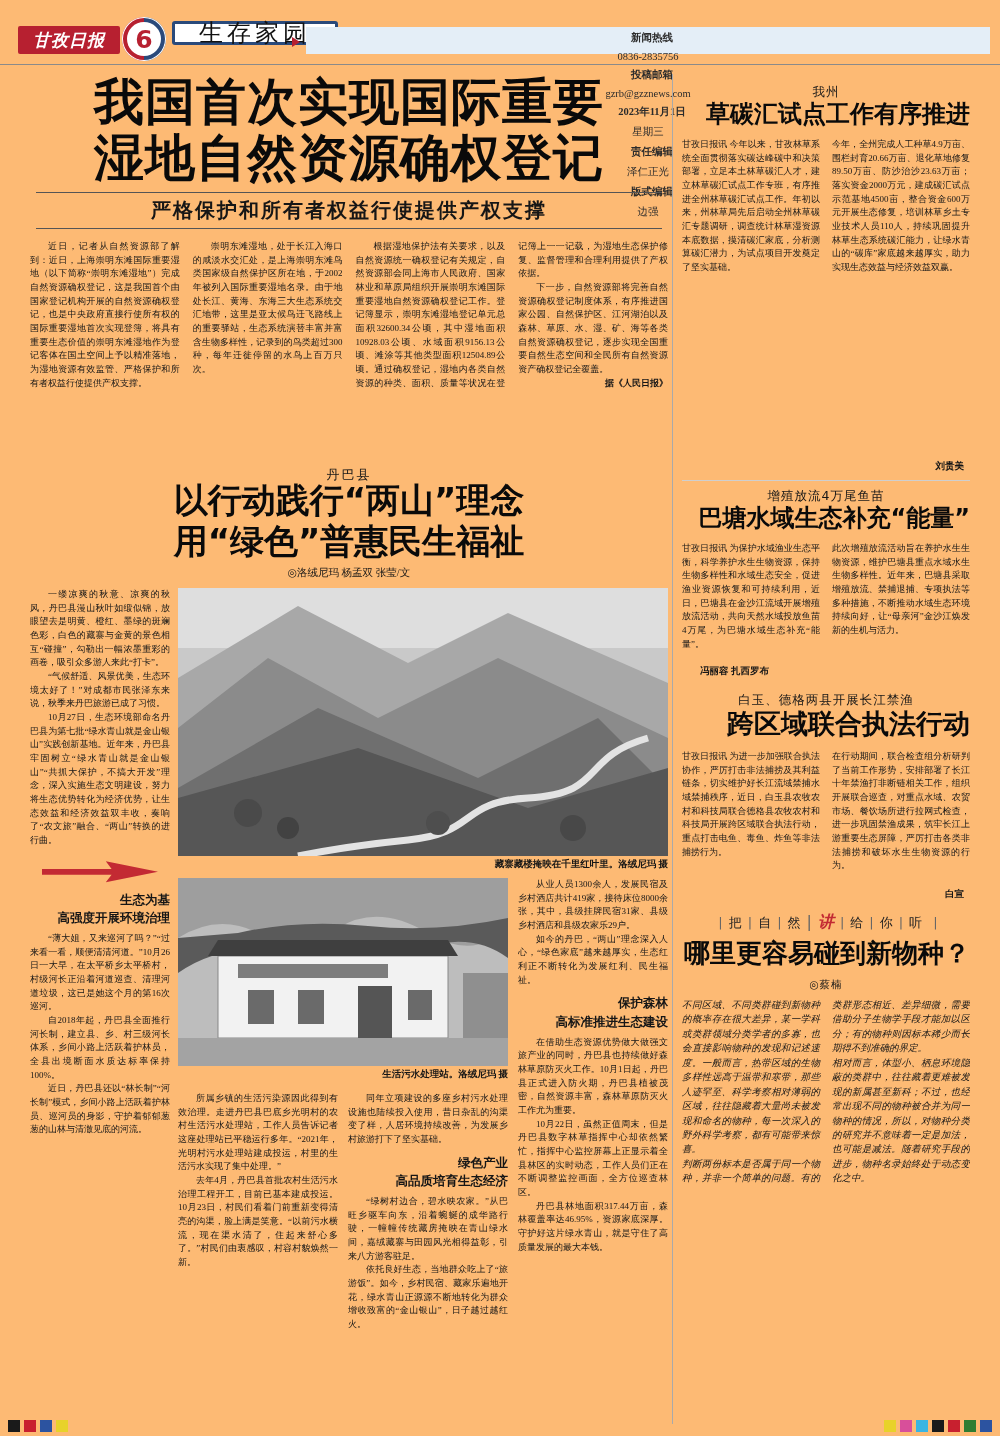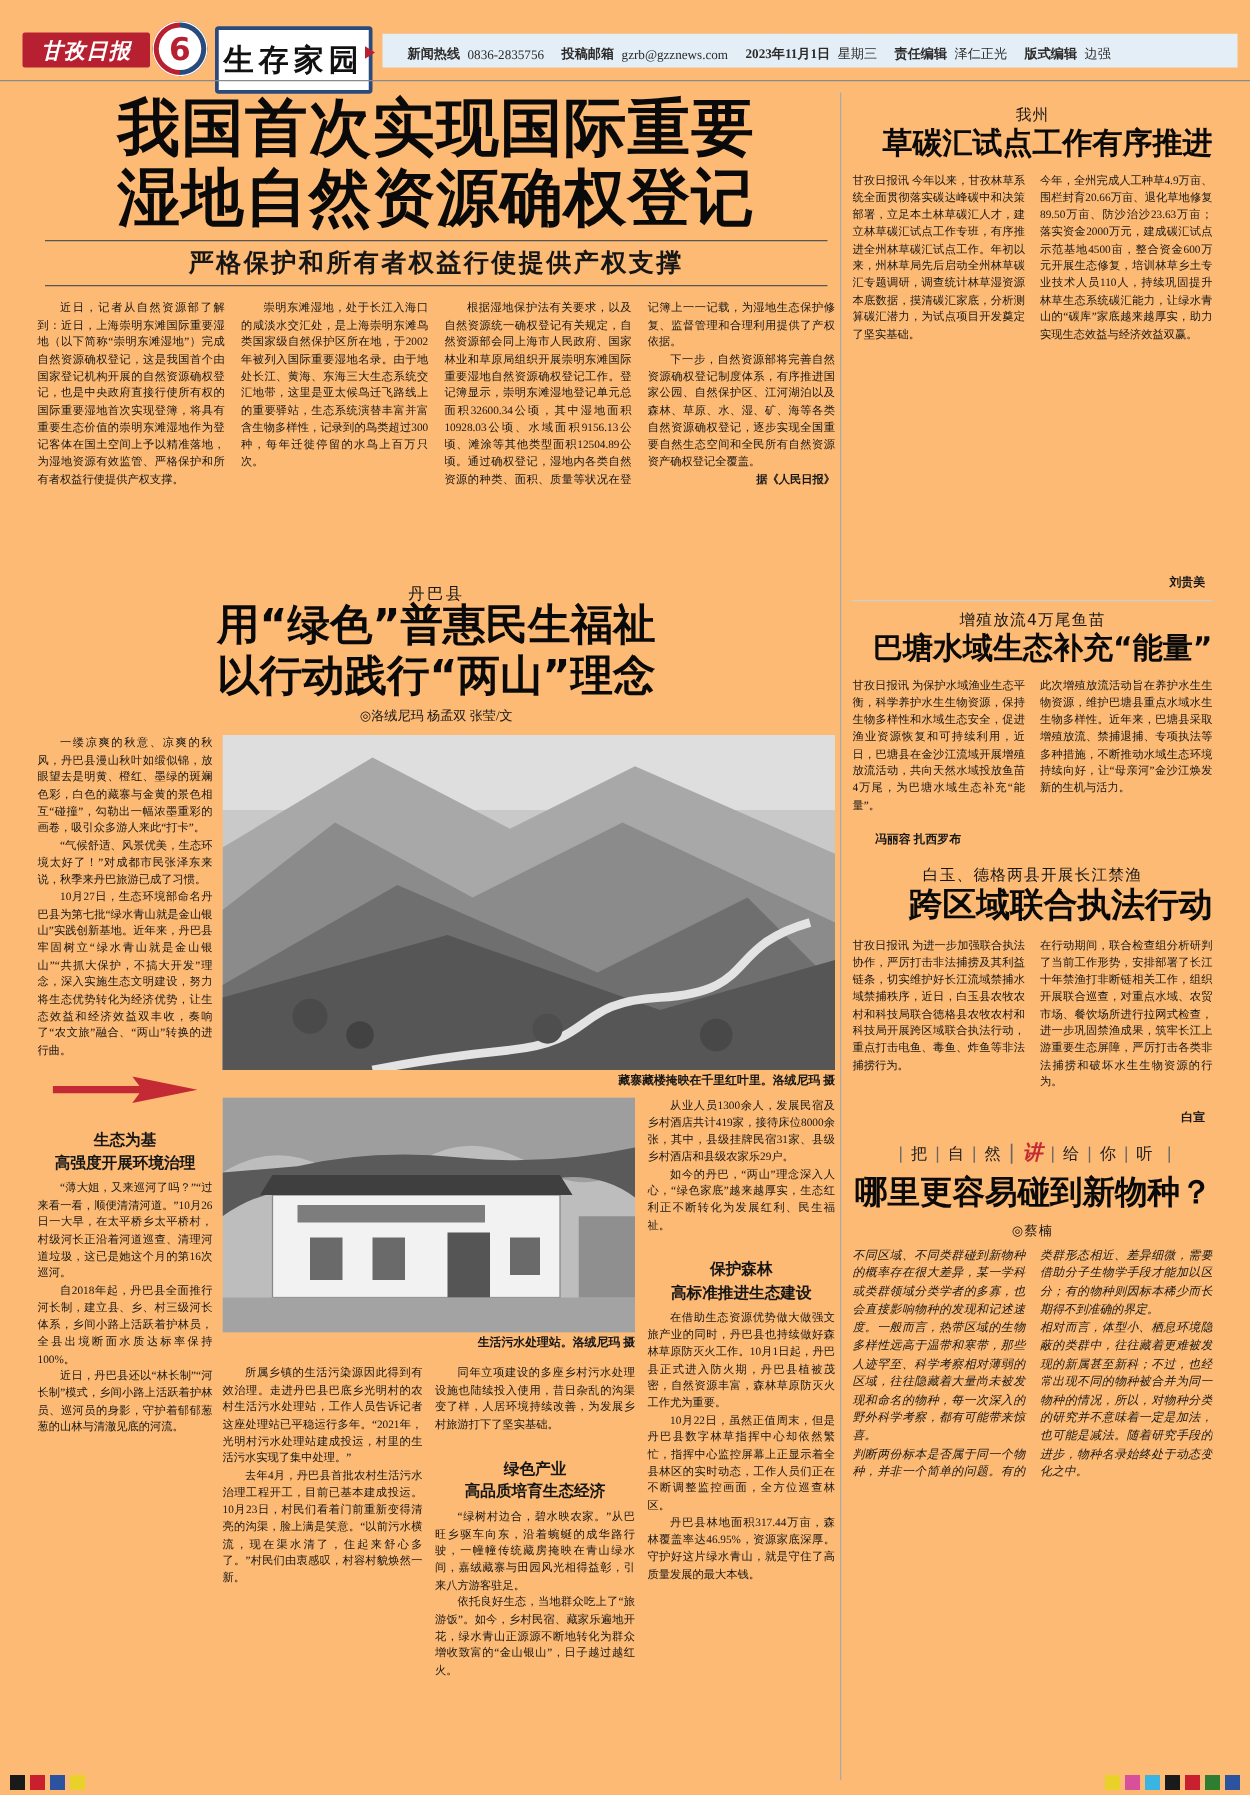--- a/index.html
+++ b/index.html
@@ -8,27 +8,27 @@
 
   
   .logo-box { position:absolute; left:18px; top:26px; width:102px; height:28px; background:#b72030;
     color:#fff; display:flex; align-items:center; justify-content:center; border-radius:2px;
     font-family:"DejaVu Sans",sans-serif; font-weight:bold; font-style:italic; font-size:17px; letter-spacing:1px; }
   .page-badge { position:absolute; left:122px; top:17px; width:44px; height:44px; border-radius:50%;
     background:linear-gradient(90deg,#b72030 50%,#2a4a7b 50%); display:flex; align-items:center; justify-content:center;
     box-shadow:0 0 0 1px #fff inset; }
   .badge-inner { width:34px; height:34px; border-radius:50%; background:#fff; color:#b72030;
     font-family:"DejaVu Sans",sans-serif; font-weight:900; font-size:25px; display:flex; align-items:center; justify-content:center; }
-  .section-box { position:absolute; left:172px; top:21px; height:54px; padding:0 4px; background:#fff;
+  .section-box { position:absolute; left:172px; top:21px; height:24px; padding:0 24px; background:#fff;
     border:3px solid #2a4a7b; border-radius:3px; display:flex; align-items:center;
-    font-family:"DejaVu Sans",sans-serif; font-weight:700; font-size:24px; letter-spacing:4px; color:#111; }
+    font-family:"DejaVu Sans",sans-serif; font-weight:400; font-size:24px; letter-spacing:4px; color:#111; }
   .pointer { position:absolute; left:292px; top:37px; width:0; height:0;
     border-left:8px solid #b72030; border-top:5px solid transparent; border-bottom:5px solid transparent; }
   .info-strip { position:absolute; left:306px; top:27px; width:684px; height:27px; background:#e4eef7;
-    display:flex; align-items:flex-end; gap:6px; padding:4px 12px; font-size:10.5px; color:#2b2b2b; white-space:nowrap; }
+    display:flex; align-items:center; gap:6px; padding:4px 12px; font-size:10.5px; color:#2b2b2b; white-space:nowrap;flex-direction:column; }
   .info-strip .lbl { font-weight:bold; margin-left:8px; }
   .head-rule { position:absolute; left:0; top:64px; width:1000px; border-top:1px solid #8a8a8a; }
   .v-rule { position:absolute; left:672px; top:74px; height:1350px; border-left:1px solid #a9a9a9; }
 
   
   .lead-h { position:absolute; left:28px; top:74px; width:642px; text-align:center;
     font-family:"DejaVu Sans",sans-serif; font-weight:900; font-size:50px; line-height:1.12; color:#0a0a0a; letter-spacing:1px; }
   .lead-sub { position:absolute; left:36px; top:192px; width:626px; text-align:center;
     font-family:"DejaVu Sans",sans-serif; font-weight:600; font-size:20px; letter-spacing:2px;
     padding:4px 0; border-top:1.5px solid #555; border-bottom:1.5px solid #555; }
@@ -43,22 +43,22 @@
   .danba-h { position:absolute; left:28px; top:480px; width:642px; text-align:center;
     font-family:"DejaVu Sans",sans-serif; font-weight:900; font-size:34px; line-height:1.22; color:#0a0a0a; }
   .danba-byline { position:absolute; left:28px; top:566px; width:642px; text-align:center; font-size:10.5px; }
 
   .coltext { font-size:9px; line-height:1.52; text-align:justify; overflow:hidden; }
   .danba-left  { position:absolute; left:30px;  top:588px; width:140px; height:846px; }
   .danba-colA  { position:absolute; left:178px; top:1092px; width:160px; height:342px; }
   .danba-colB  { position:absolute; left:348px; top:1092px; width:160px; height:342px; }
   .danba-colC  { position:absolute; left:518px; top:878px;  width:150px; height:556px; }
 
-  .sec-title { text-align:center; font-family:"DejaVu Sans",sans-serif; font-weight:900;
-    font-size:12.5px; line-height:1.45; margin:19px 0 5px; text-indent:0; }
+  .sec-title { text-align:right; font-family:"DejaVu Sans",sans-serif; font-weight:900;
+    font-size:12.5px; line-height:1.45; margin:7px 0 5px; text-indent:0; }
   .red-arrow { width:116px; height:24px; margin:12px auto 2px; background:#c32a33;
     clip-path:polygon(0 38%,60% 38%,55% 6%,100% 50%,55% 94%,60% 62%,0 62%); }
 
   .photo1 { position:absolute; left:178px; top:588px; width:490px; height:268px; }
   .photo2 { position:absolute; left:178px; top:878px; width:330px; height:188px; }
   .photo1 svg, .photo2 svg { display:block; width:100%; height:100%; }
   .caption1 { position:absolute; left:178px; top:858px; width:490px; text-align:right; font-weight:bold; font-size:9.5px; }
   .caption2 { position:absolute; left:178px; top:1068px; width:330px; text-align:right; font-weight:bold; font-size:9.5px; }
 
   
@@ -122,22 +122,22 @@
   <div class="lead-body">
     <p>近日，记者从自然资源部了解到：近日，上海崇明东滩国际重要湿地（以下简称“崇明东滩湿地”）完成自然资源确权登记，这是我国首个由国家登记机构开展的自然资源确权登记，也是中央政府直接行使所有权的国际重要湿地首次实现登簿，将具有重要生态价值的崇明东滩湿地作为登记客体在国土空间上予以精准落地，为湿地资源有效监管、严格保护和所有者权益行使提供产权支撑。</p>
     <p>崇明东滩湿地，处于长江入海口的咸淡水交汇处，是上海崇明东滩鸟类国家级自然保护区所在地，于2002年被列入国际重要湿地名录。由于地处长江、黄海、东海三大生态系统交汇地带，这里是亚太候鸟迁飞路线上的重要驿站，生态系统演替丰富并富含生物多样性，记录到的鸟类超过300种，每年迁徙停留的水鸟上百万只次。</p>
     <p>根据湿地保护法有关要求，以及自然资源统一确权登记有关规定，自然资源部会同上海市人民政府、国家林业和草原局组织开展崇明东滩国际重要湿地自然资源确权登记工作。登记簿显示，崇明东滩湿地登记单元总面积32600.34公顷，其中湿地面积10928.03公顷、水域面积9156.13公顷、滩涂等其他类型面积12504.89公顷。通过确权登记，湿地内各类自然资源的种类、面积、质量等状况在登记簿上一一记载，为湿地生态保护修复、监督管理和合理利用提供了产权依据。</p>
     <p>下一步，自然资源部将完善自然资源确权登记制度体系，有序推进国家公园、自然保护区、江河湖泊以及森林、草原、水、湿、矿、海等各类自然资源确权登记，逐步实现全国重要自然生态空间和全民所有自然资源资产确权登记全覆盖。</p>
     <p class="source-line">据《人民日报》</p>
   </div>
 
   <div class="danba-kicker">丹巴县</div>
   <div class="danba-h">
+    <div>以行动践行“两山”理念</div>
     <div>用“绿色”普惠民生福祉</div>
-    <div>以行动践行“两山”理念</div>
   </div>
   <div class="danba-byline">◎洛绒尼玛 杨孟双 张莹/文</div>
 
   <div class="danba-left coltext">
     <p>一缕凉爽的秋意、凉爽的秋风，丹巴县漫山秋叶如缎似锦，放眼望去是明黄、橙红、墨绿的斑斓色彩，白色的藏寨与金黄的景色相互“碰撞”，勾勒出一幅浓墨重彩的画卷，吸引众多游人来此“打卡”。</p>
     <p>“气候舒适、风景优美，生态环境太好了！”对成都市民张泽东来说，秋季来丹巴旅游已成了习惯。</p>
     <p>10月27日，生态环境部命名丹巴县为第七批“绿水青山就是金山银山”实践创新基地。近年来，丹巴县牢固树立“绿水青山就是金山银山”“共抓大保护，不搞大开发”理念，深入实施生态文明建设，努力将生态优势转化为经济优势，让生态效益和经济效益双丰收，奏响了“农文旅”融合、“两山”转换的进行曲。</p>
     <div class="red-arrow"></div>
     <div class="sec-title">
       <div>生态为基</div>

